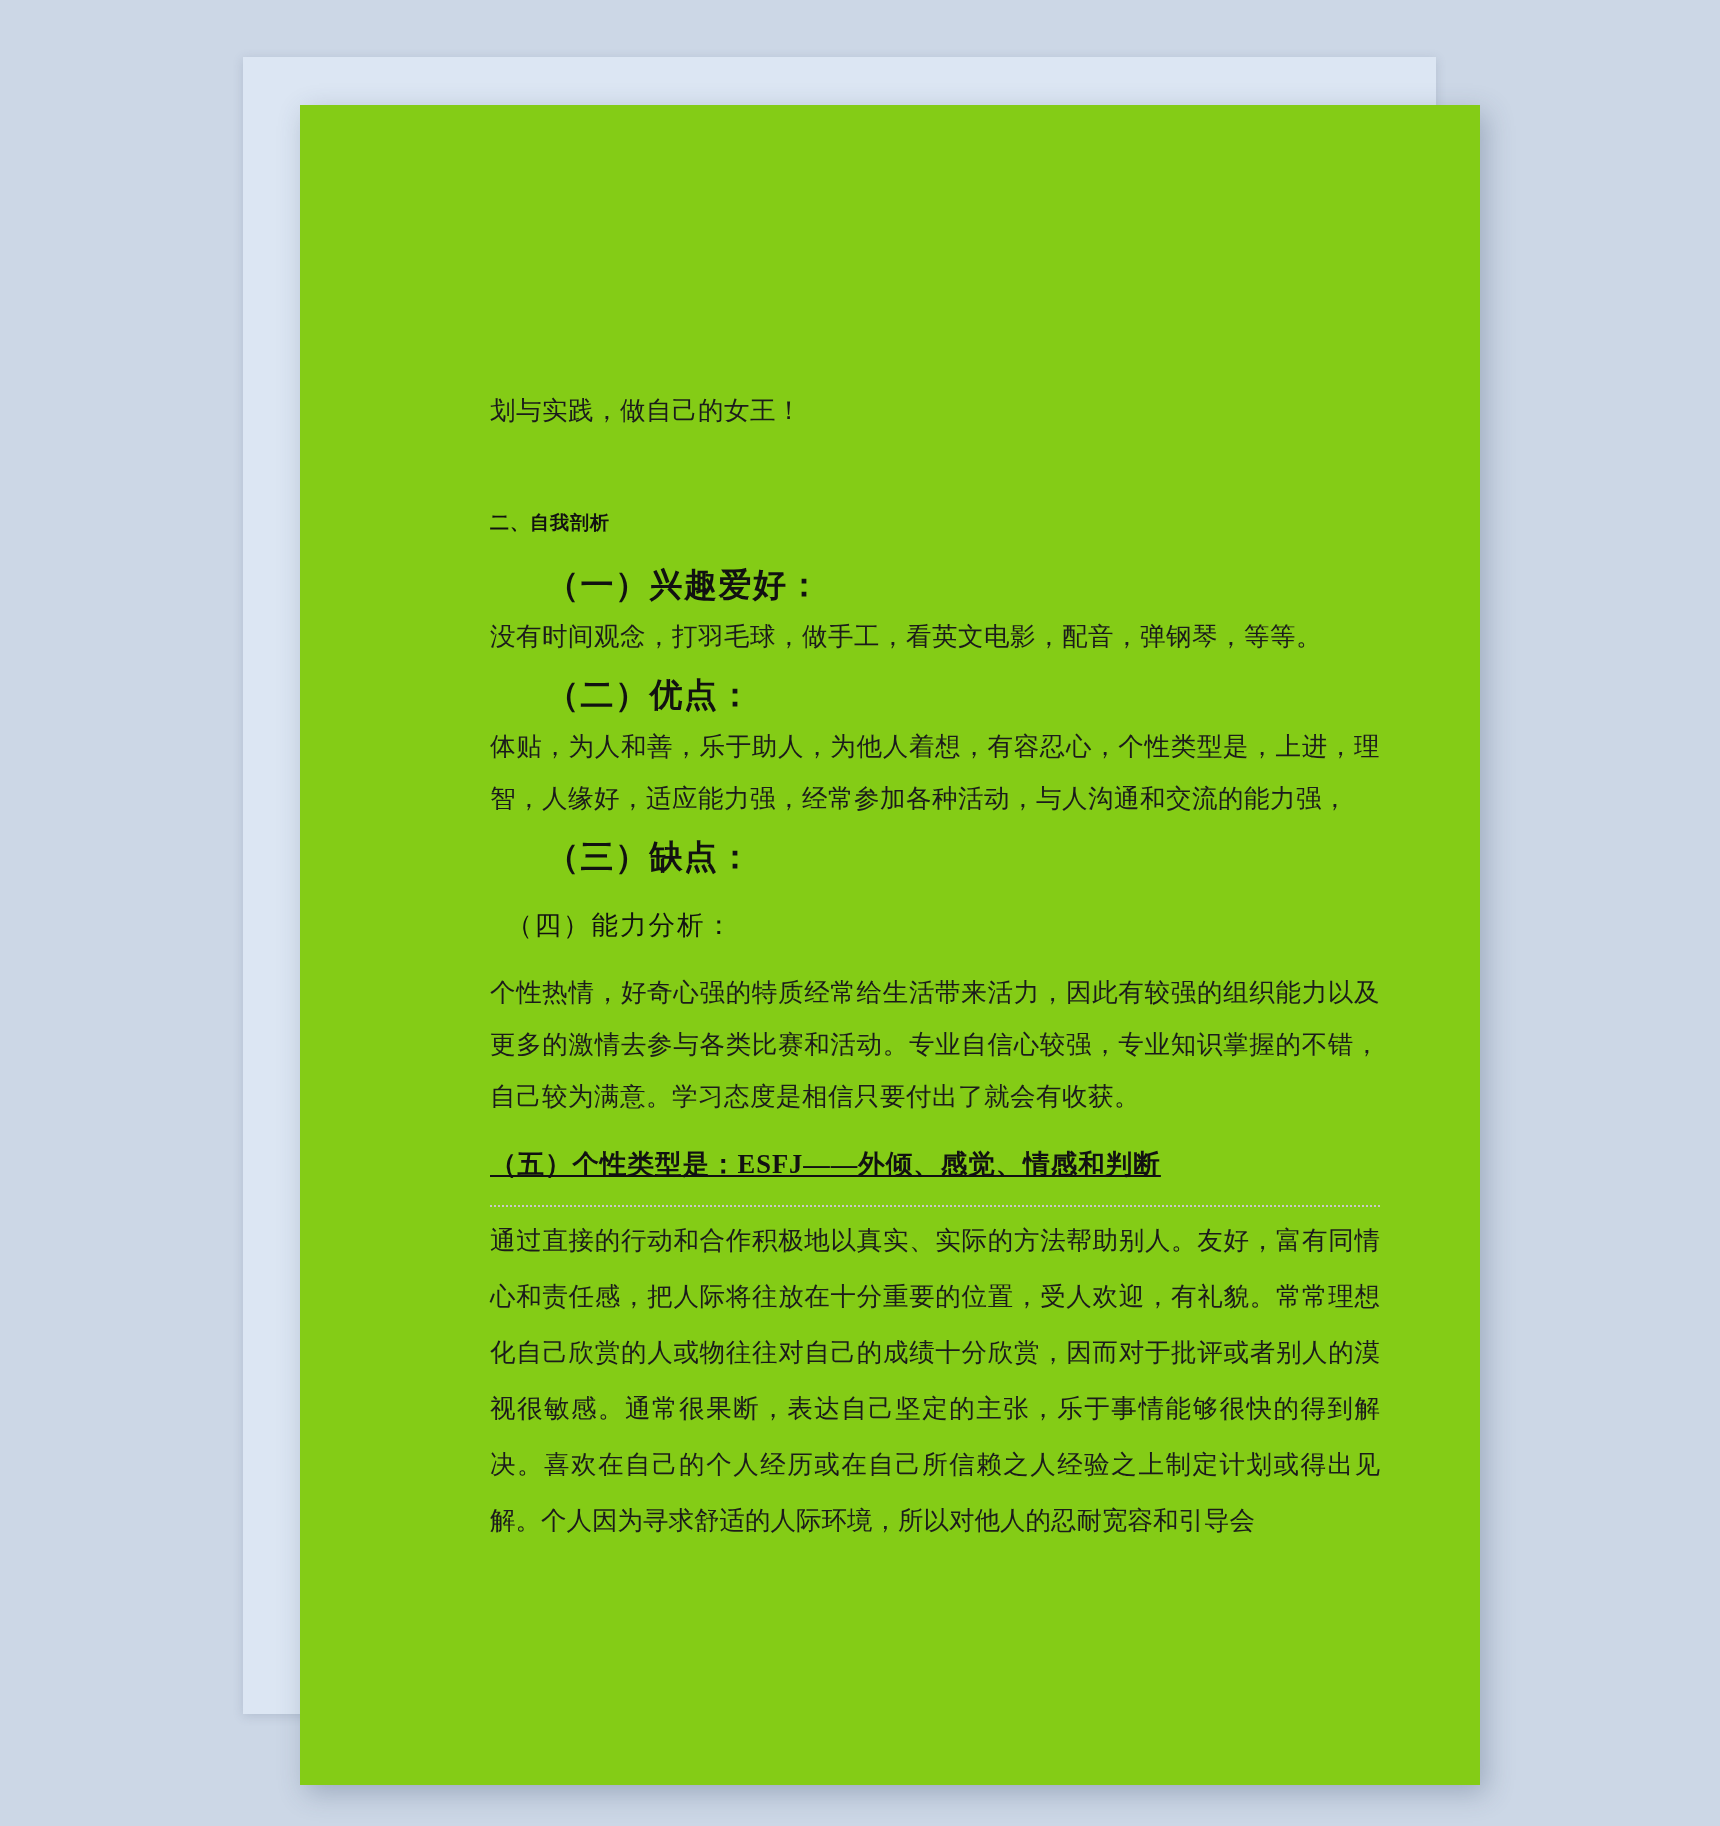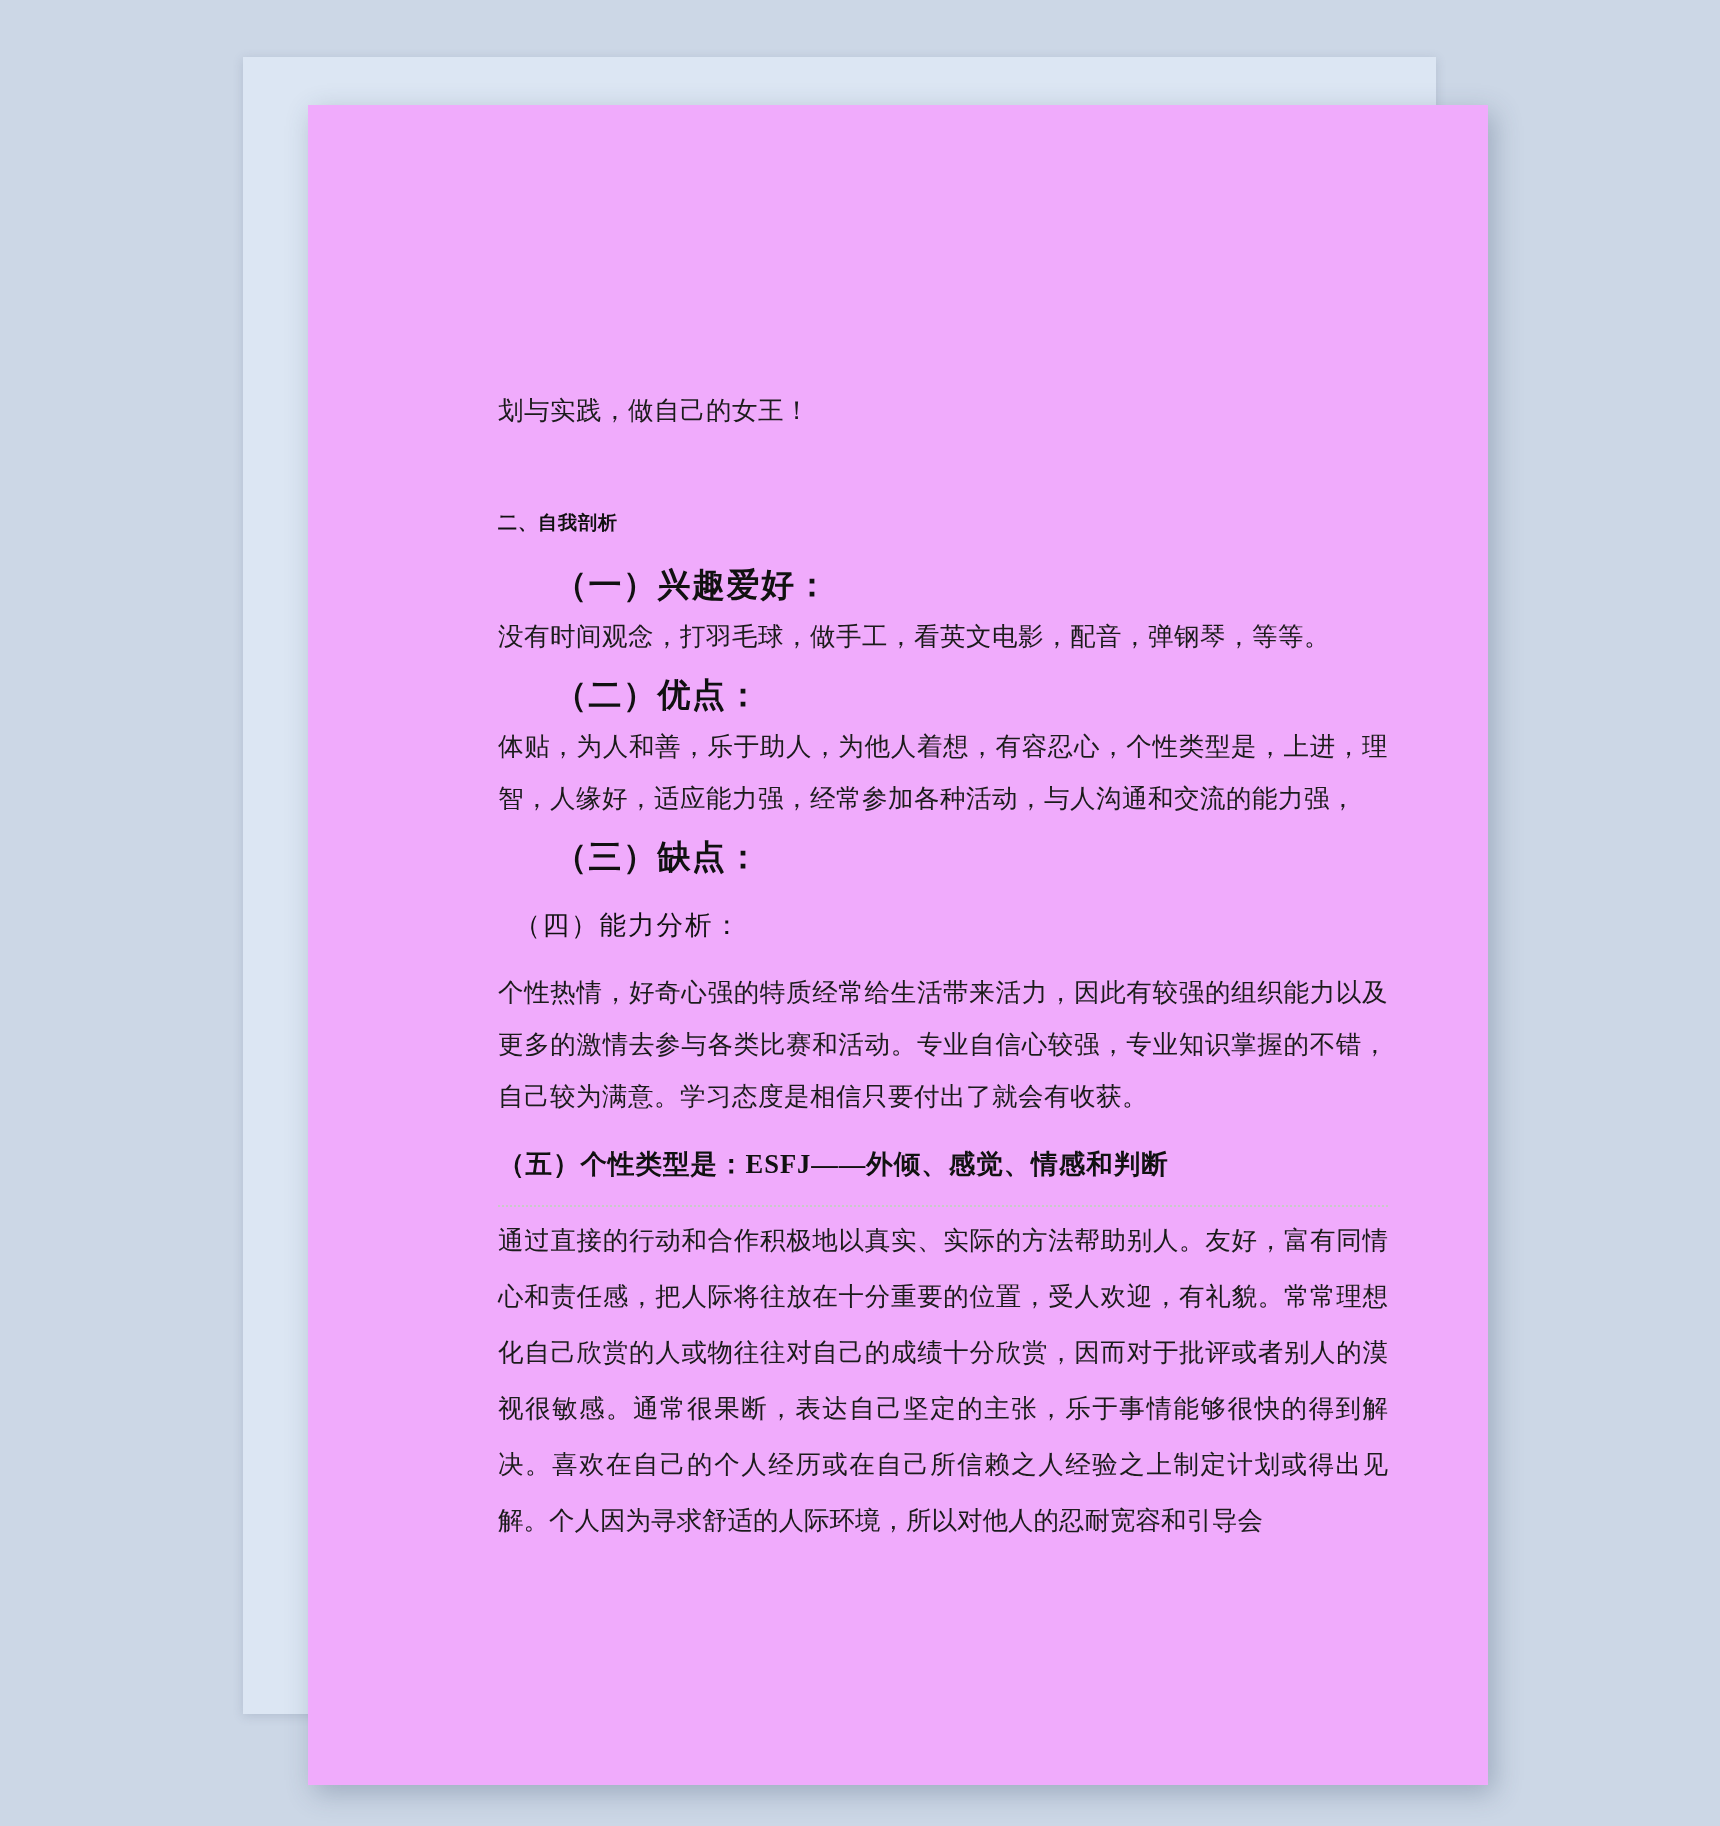--- a/index.html
+++ b/index.html
@@ -23,25 +23,25 @@
     top: 57px;
     width: 1193px;
     height: 1657px;
     background: #dce6f3;
     box-shadow: 0 2px 10px rgba(60, 80, 110, 0.18);
   }
 
   
   .page {
     position: absolute;
-    left: 308px;
+    left: 300px;
     top: 105px;
     width: 1180px;
     height: 1680px;
-    background: #f0abfc;
+    background: #84cc16;
     box-shadow: 6px 8px 26px rgba(50, 70, 100, 0.30);
     box-sizing: border-box;
     padding: 0;
     overflow: hidden;
   }
 
   .content {
     position: absolute;
     left: 190px;
     top: 280px;
@@ -102,20 +102,21 @@
     text-indent: 0;
   }
 
   .type-heading {
     font-size: 26.5px;
     font-weight: bold;
     line-height: 54px;
     color: #111111;
     margin: 14px 0 0 0;
     letter-spacing: 1px;
+    text-decoration: underline;
   }
 
   .divider {
     margin: 14px 0 6px 0;
     height: 0;
     border-top: 2px dotted #c9c9c9;
     width: 100%;
   }
 
   .tail-para {

